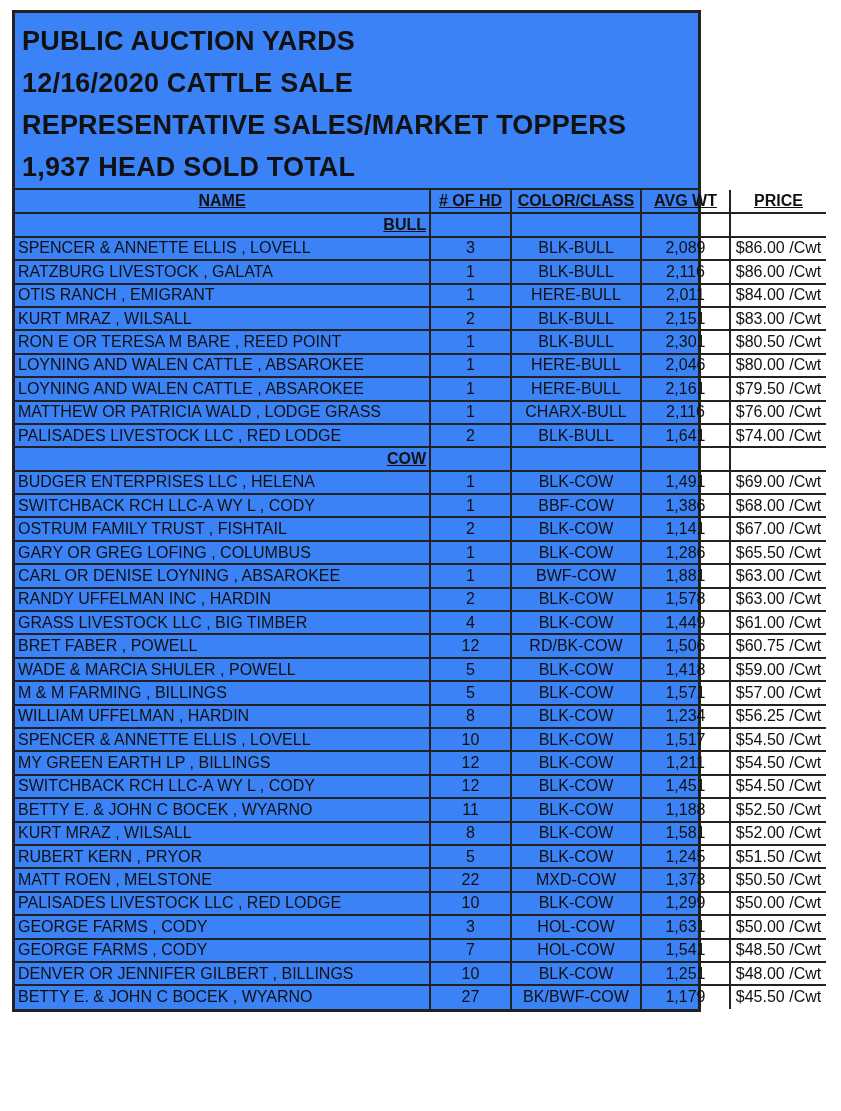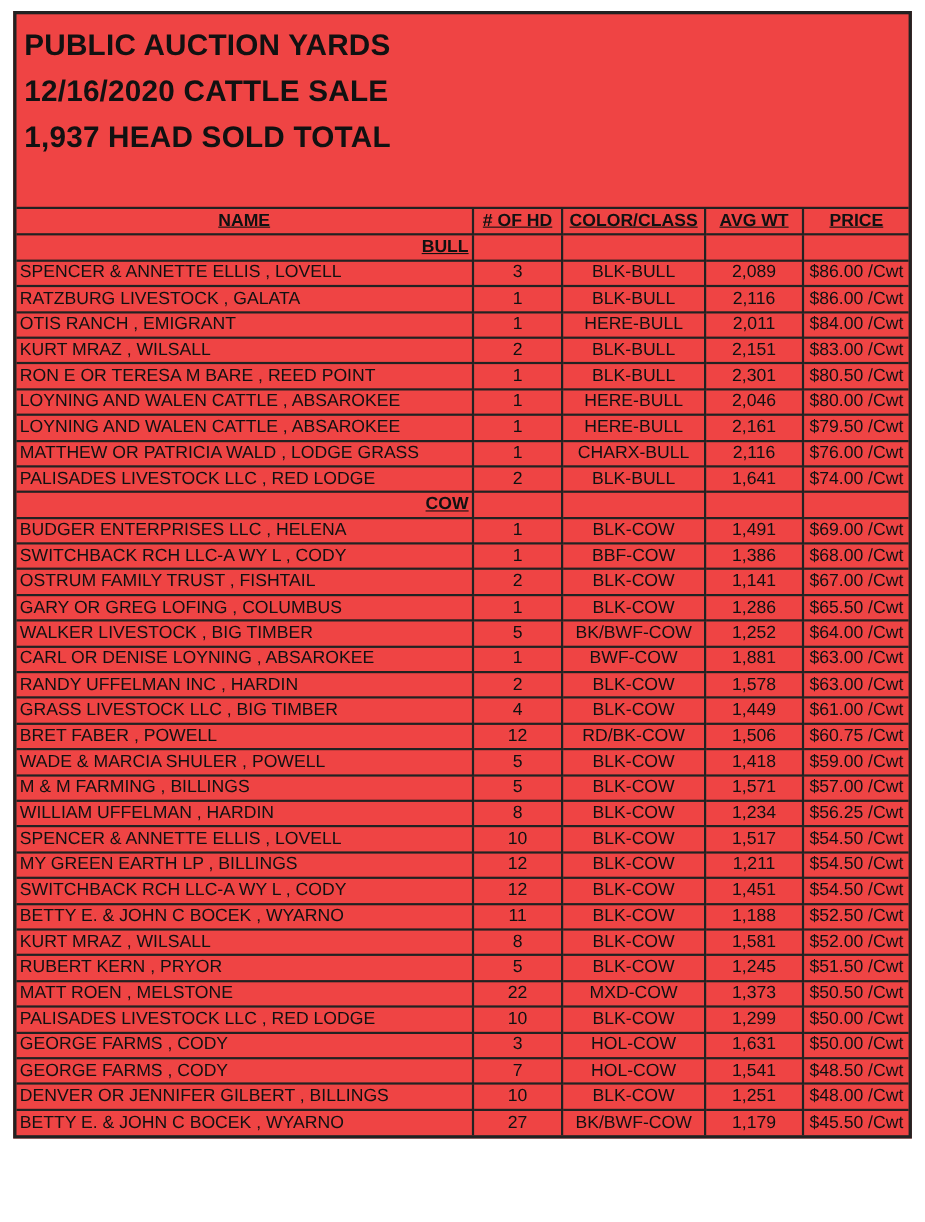--- a/index.html
+++ b/index.html
@@ -13,24 +13,24 @@
     height: 1111px;
     background: #ffffff;
     font-family: "Liberation Sans", sans-serif;
     color: #111111;
     overflow: hidden;
   }
   .doc {
     position: absolute;
     left: 12px;
     top: 10px;
-    width: 817px;
+    width: 689px;
     box-sizing: border-box;
     border: 3px solid #222222;
-    background: #ef4444;
+    background: #3b82f6;
   }
   .title-block {
     box-sizing: border-box;
     height: 177px;
     border-bottom: 2px solid #222222;
     padding: 7px 8px 0 7px;
   }
   .title-line {
     font-size: 27px;
     font-weight: 700;
@@ -77,20 +77,21 @@
 </style>
 </head>
 <body>
 
 <div class="page">
   <div class="doc">
 
     <div class="title-block">
       <div class="title-line">PUBLIC AUCTION YARDS</div>
       <div class="title-line">12/16/2020 CATTLE SALE</div>
+      <div class="title-line">REPRESENTATIVE SALES/MARKET TOPPERS</div>
       <div class="title-line">1,937 HEAD SOLD TOTAL</div>
     </div>
 
     <table class="sales">
       <colgroup>
         <col style="width: 415px">
         <col style="width: 81px">
         <col style="width: 130px">
         <col style="width: 89px">
         <col style="width: 96px">
@@ -204,27 +205,20 @@
             <td class="center-cell">$67.00 /Cwt</td>
           </tr>
           <tr>
             <td class="name-cell">GARY OR GREG LOFING , COLUMBUS</td>
             <td class="center-cell">1</td>
             <td class="center-cell">BLK-COW</td>
             <td class="center-cell">1,286</td>
             <td class="center-cell">$65.50 /Cwt</td>
           </tr>
           <tr>
-            <td class="name-cell">WALKER LIVESTOCK , BIG TIMBER</td>
-            <td class="center-cell">5</td>
-            <td class="center-cell">BK/BWF-COW</td>
-            <td class="center-cell">1,252</td>
-            <td class="center-cell">$64.00 /Cwt</td>
-          </tr>
-          <tr>
             <td class="name-cell">CARL OR DENISE LOYNING , ABSAROKEE</td>
             <td class="center-cell">1</td>
             <td class="center-cell">BWF-COW</td>
             <td class="center-cell">1,881</td>
             <td class="center-cell">$63.00 /Cwt</td>
           </tr>
           <tr>
             <td class="name-cell">RANDY UFFELMAN INC , HARDIN</td>
             <td class="center-cell">2</td>
             <td class="center-cell">BLK-COW</td>

